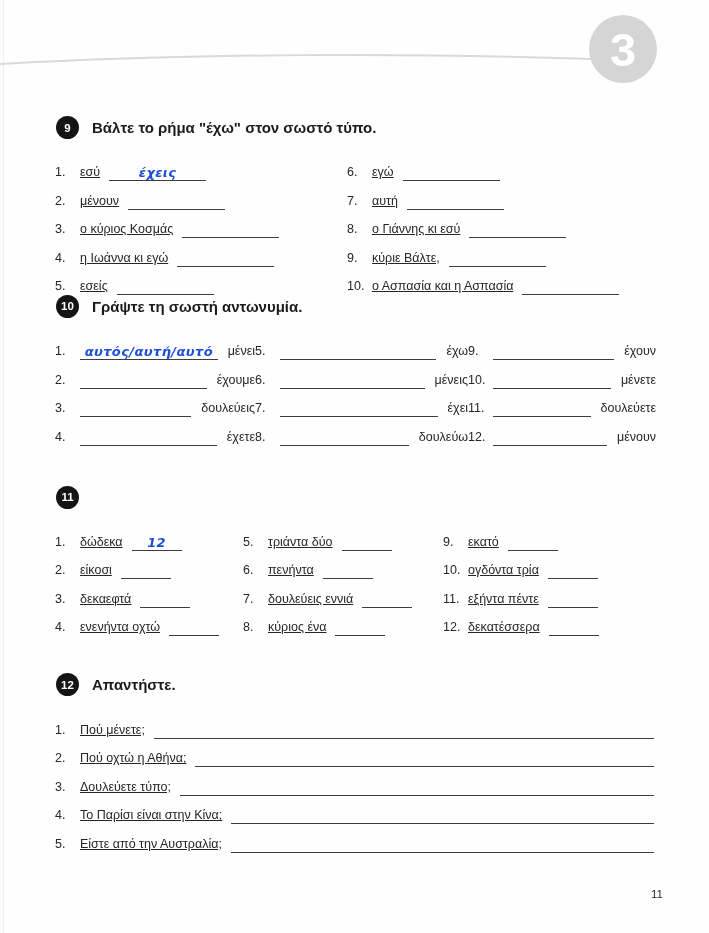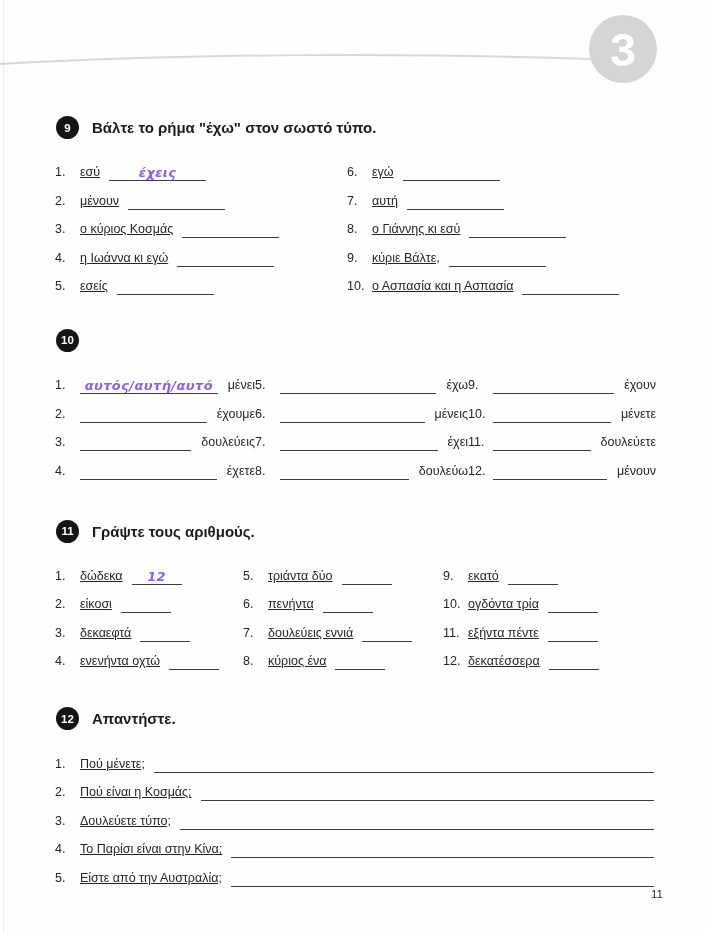--- a/index.html
+++ b/index.html
@@ -32,23 +32,23 @@
   .item { display:flex; align-items:flex-end; font-size:12.5px; line-height:17px; }
   .num { width:25px; flex:none; }
   .label { margin-right:9px; white-space:nowrap;text-decoration:underline; }
   .verb { margin-left:8px; white-space:nowrap; }
   .blank { border-bottom:1.7px solid #3d3d3d; height:17px; text-align:center; box-sizing:border-box; }
   .blank.w95 { width:97px; flex:none; }
   .blank.w48 { width:50px; flex:none; }
   .blank.grow { flex:1 1 auto; min-width:20px; margin-right:2px; }
   .hand {
     font-family:"DejaVu Sans", sans-serif; font-style:italic; font-weight:700;
-    font-size:13px; letter-spacing:0.4px; color:#8b5cf6;
-  }
-  #ex10 { margin-top:34px; }
+    font-size:13px; letter-spacing:0.4px; color:#1d4ed8;
+  }
+  #ex10 { }
   #ex11 { margin-top:40px; }
   #ex12 { margin-top:37px; }
   .page-number { position:absolute; right:46px; bottom:33px; font-size:11.5px; color:#2d2d2d; }
 </style>
 </head>
 <body>
 
 <div class="page">
   <div class="edge-line"></div>
 
@@ -115,20 +115,21 @@
             <span class="num">10.</span>
             <span class="label">ο Ασπασία και η Ασπασία</span>
             <span class="blank w95"><span class="hand"></span></span>
           </div>
       </div>
     </div>
 
     <div class="ex" id="ex10">
       <div class="ex-header">
         <span class="badge">10</span>
+        <span class="ex-title">Γράψτε τη σωστή αντωνυμία.</span>
       </div>
       <div class="items items-10">
         <div class="item">
             <span class="num">1.</span>
             <span class="blank grow"><span class="hand">αυτός/αυτή/αυτό</span></span>
             <span class="verb">μένει</span>
           </div>
         <div class="item">
             <span class="num">2.</span>
             <span class="blank grow"><span class="hand"></span></span>
@@ -183,21 +184,20 @@
             <span class="num">12.</span>
             <span class="blank grow"><span class="hand"></span></span>
             <span class="verb">μένουν</span>
           </div>
       </div>
     </div>
 
     <div class="ex" id="ex11">
       <div class="ex-header">
         <span class="badge">11</span>
-        <span class="ex-title">Γράψτε τους αριθμούς.</span>
       </div>
       <div class="items items-11">
         <div class="item">
             <span class="num">1.</span>
             <span class="label">δώδεκα</span>
             <span class="blank w48"><span class="hand">12</span></span>
           </div>
         <div class="item">
             <span class="num">2.</span>
             <span class="label">είκοσι</span>
@@ -262,21 +262,21 @@
         <span class="ex-title">Απαντήστε.</span>
       </div>
       <div class="items items-12">
         <div class="item">
             <span class="num">1.</span>
             <span class="label">Πού μένετε;</span>
             <span class="blank grow"><span class="hand"></span></span>
           </div>
         <div class="item">
             <span class="num">2.</span>
-            <span class="label">Πού είναι η Κοσμάς;</span>
+            <span class="label">Πού οχτώ η Αθήνα;</span>
             <span class="blank grow"><span class="hand"></span></span>
           </div>
         <div class="item">
             <span class="num">3.</span>
             <span class="label">Δουλεύετε τύπο;</span>
             <span class="blank grow"><span class="hand"></span></span>
           </div>
         <div class="item">
             <span class="num">4.</span>
             <span class="label">Το Παρίσι είναι στην Κίνα;</span>

